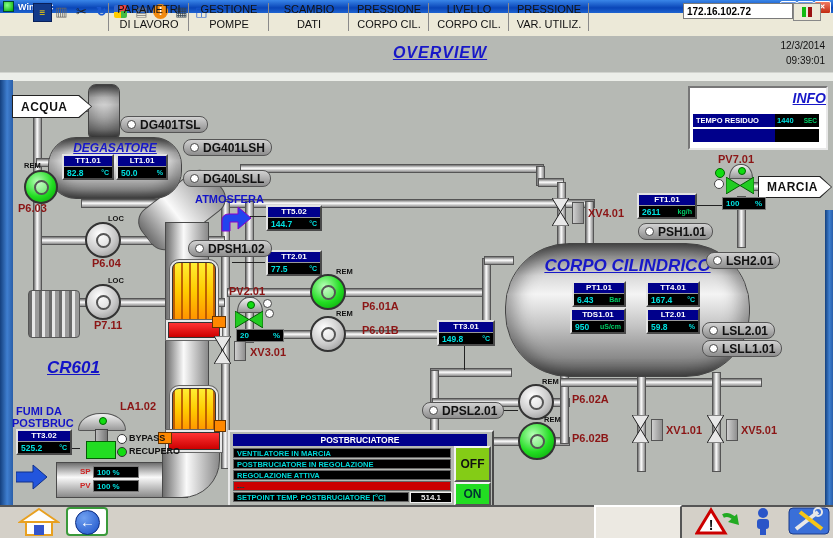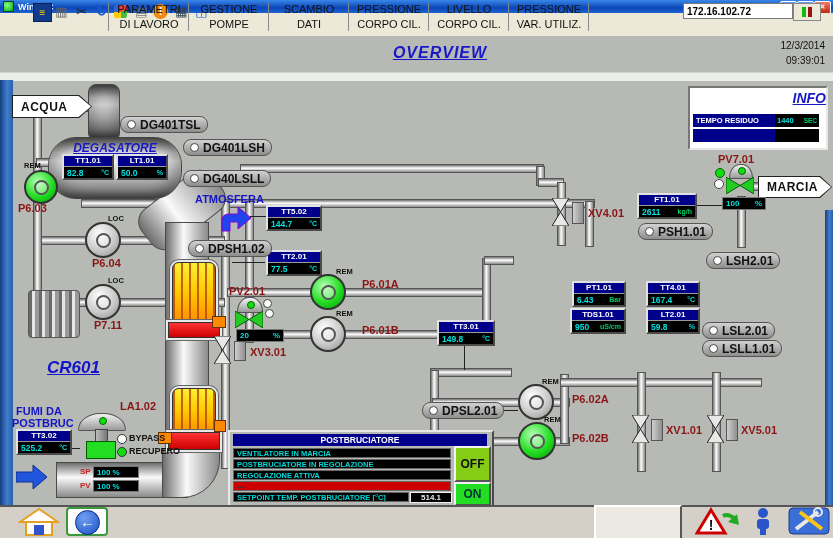--- a/index.html
+++ b/index.html
@@ -181,20 +181,23 @@
   <div class="nozzle" style="left:212px;top:316px;width:12px;height:10px;"></div>
   <div class="burner" style="left:172px;top:388px;width:42px;height:46px;"></div>
   <div class="burnbase" style="left:168px;top:432px;width:50px;height:16px;"></div>
   <div class="nozzle" style="left:158px;top:432px;width:12px;height:10px;"></div>
   <div class="nozzle" style="left:214px;top:420px;width:10px;height:10px;"></div>
 
   <div class="abs vessel" style="left:88px;top:84px;width:30px;height:52px;border-radius:8px 8px 4px 4px;"></div>
   <div class="abs vessel" style="left:48px;top:137px;width:132px;height:60px;border-radius:28px;">
     <div class="vtitle" style="font-size:12px;margin-top:3px;">DEGASATORE</div>
   </div>
+  <div class="abs vessel" style="left:505px;top:243px;width:243px;height:132px;border-radius:64px;">
+    <div class="vtitle" style="font-size:17px;margin-top:12px;">CORPO CILINDRICO</div>
+  </div>
 
   <div class="fa-out" style="left:12px;top:95px;width:80px;height:23px;">
     <div class="fa-in">ACQUA</div>
   </div>
   <div class="fa-out" style="left:758px;top:176px;width:74px;height:22px;">
     <div class="fa-in">MARCIA</div>
   </div>
 
   <div class="disp" style="left:62px;top:154px;width:48px;">
     <div class="hd">TT1.01</div>
@@ -309,21 +312,21 @@
   <div class="pump" style="left:85px;top:222px;width:32px;height:32px;"></div>
   <div class="mode" style="left:108px;top:214px;">LOC</div>
   <div class="tag" style="left:92px;top:257px;">P6.04</div>
 
   <div class="pump" style="left:85px;top:284px;width:32px;height:32px;"></div>
   <div class="mode" style="left:108px;top:276px;">LOC</div>
   <div class="tag" style="left:94px;top:319px;">P7.11</div>
 
   <div class="pump green" style="left:310px;top:274px;width:32px;height:32px;"></div>
   <div class="mode" style="left:336px;top:267px;">REM</div>
-  <div class="tag" style="left:362px;top:278px;">P6.01A</div>
+  <div class="tag" style="left:362px;top:300px;">P6.01A</div>
 
   <div class="pump" style="left:310px;top:316px;width:32px;height:32px;"></div>
   <div class="mode" style="left:336px;top:309px;">REM</div>
   <div class="tag" style="left:362px;top:324px;">P6.01B</div>
 
   <div class="pump" style="left:518px;top:384px;width:32px;height:32px;"></div>
   <div class="mode" style="left:542px;top:377px;">REM</div>
   <div class="tag" style="left:572px;top:393px;">P6.02A</div>
 
   <div class="pump green" style="left:518px;top:422px;width:34px;height:34px;"></div>

